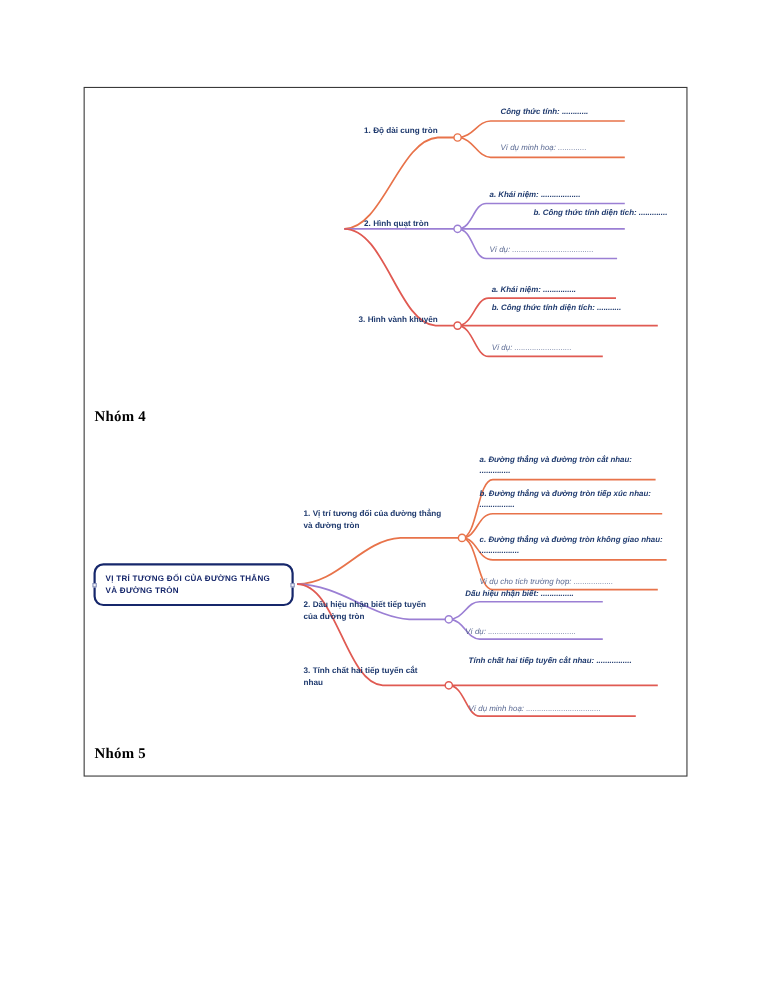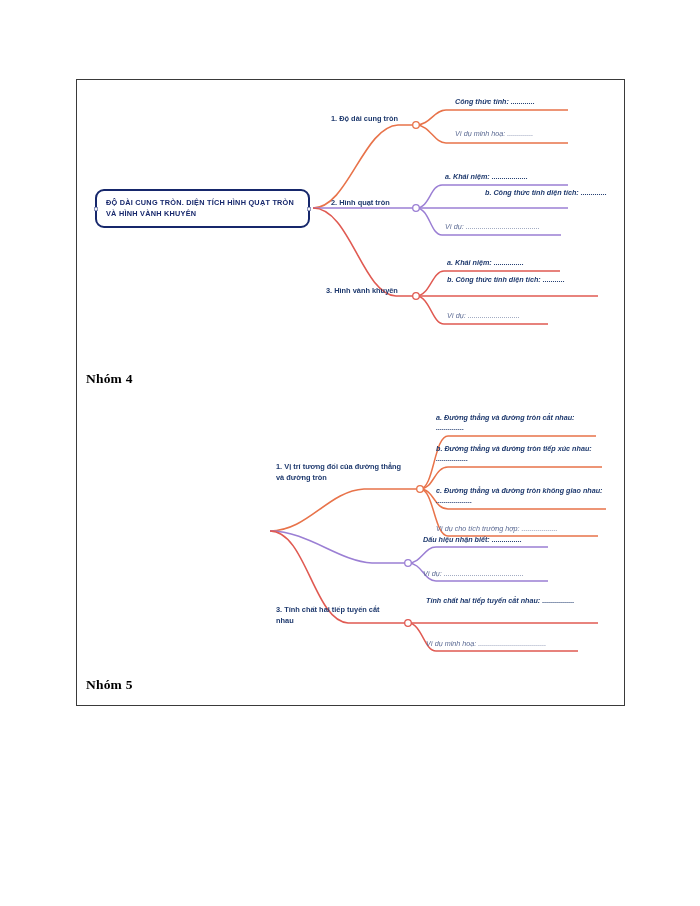--- a/index.html
+++ b/index.html
@@ -112,24 +112,20 @@
       <path d="M338,127 C 352,127 352,154 364,154 L 483,154" fill="none" stroke="#9b7fd4" stroke-width="1.5"></path>
       <circle cx="338" cy="127" r="3.3" fill="#fff" stroke="#9b7fd4" stroke-width="1.3"></circle>
 
       <path d="M235,127 C 272,127 284,213 318,215 L 338,215" fill="none" stroke="#e05a52" stroke-width="1.6"></path>
       <path d="M338,215 C 352,215 354,190 366,190 L 482,190" fill="none" stroke="#e05a52" stroke-width="1.5"></path>
       <path d="M338,215 L 520,215" fill="none" stroke="#e05a52" stroke-width="1.5"></path>
       <path d="M338,215 C 352,215 354,243 366,243 L 470,243" fill="none" stroke="#e05a52" stroke-width="1.5"></path>
       <circle cx="338" cy="215" r="3.3" fill="#fff" stroke="#e05a52" stroke-width="1.3"></circle>
     </svg>
 
-    <div class="center-node" id="c1">ĐỘ DÀI CUNG TRÒN. DIỆN TÍCH HÌNH QUẠT TRÒN VÀ HÌNH VÀNH KHUYÊN
-      <span class="node-pin l"></span>
-      <span class="node-pin r"></span>
-    </div>
 
     <div class="b1" style="left:253px; top:32px;">1. Độ dài cung tròn</div>
     <div class="leaf b" style="left:377px; top:16px; width:150px;">Công thức tính: ............</div>
     <div class="leaf i" style="left:377px; top:48px; width:150px;">Ví dụ minh hoạ: .............</div>
 
     <div class="b1" style="left:253px; top:116px;">2. Hình quạt tròn</div>
     <div class="leaf b" style="left:367px; top:91px; width:155px;">a. Khái niệm: ..................</div>
     <div class="leaf b" style="left:367px; top:107px; width:132px;margin-left:40px;">b. Công thức tính diện tích: .............</div>
     <div class="leaf i" style="left:367px; top:141px; width:160px;">Ví dụ: .....................................</div>
 
@@ -156,27 +152,32 @@
       <path d="M330,170 C 344,170 346,154 358,154 L 470,154" fill="none" stroke="#9b7fd4" stroke-width="1.5"></path>
       <path d="M330,170 C 344,170 346,188 358,188 L 470,188" fill="none" stroke="#9b7fd4" stroke-width="1.5"></path>
       <circle cx="330" cy="170" r="3.3" fill="#fff" stroke="#9b7fd4" stroke-width="1.3"></circle>
 
       <path d="M192,138 C 228,138 236,228 270,230 L 330,230" fill="none" stroke="#e05a52" stroke-width="1.6"></path>
       <path d="M330,230 L 520,230" fill="none" stroke="#e05a52" stroke-width="1.5"></path>
       <path d="M330,230 C 344,230 346,258 358,258 L 500,258" fill="none" stroke="#e05a52" stroke-width="1.5"></path>
       <circle cx="330" cy="230" r="3.3" fill="#fff" stroke="#e05a52" stroke-width="1.3"></circle>
     </svg>
 
+    <div class="center-node" id="c2">VỊ TRÍ TƯƠNG ĐỐI CỦA ĐƯỜNG THẲNG VÀ ĐƯỜNG TRÒN
+      <span class="node-pin l"></span>
+      <span class="node-pin r"></span>
+    </div>
 
     <div class="b1" style="left:198px; top:68px; width:135px;">1. Vị trí tương đối của đường thẳng và đường tròn</div>
     <div class="leaf b" style="left:358px; top:20px; width:160px;">a. Đường thẳng và đường tròn cắt nhau: ..............</div>
     <div class="leaf b" style="left:358px; top:51px; width:162px;">b. Đường thẳng và đường tròn tiếp xúc nhau: ................</div>
     <div class="leaf b" style="left:358px; top:93px; width:168px;">c. Đường thẳng và đường tròn không giao nhau: ..................</div>
     <div class="leaf i" style="left:358px; top:131px; width:175px;">Ví dụ cho tích trường hợp: ..................</div>
 
+    <div class="b1" style="left:198px; top:151px; width:120px;">2. Dấu hiệu nhận biết tiếp tuyến của đường tròn</div>
     <div class="leaf b" style="left:345px; top:142px; width:150px;">Dấu hiệu nhận biết: ...............</div>
     <div class="leaf i" style="left:345px; top:176px; width:150px;">Ví dụ: ........................................</div>
 
     <div class="b1" style="left:198px; top:211px; width:118px;">3. Tính chất hai tiếp tuyến cắt nhau</div>
     <div class="leaf b" style="left:348px; top:203px; width:172px;">Tính chất hai tiếp tuyến cắt nhau: ................</div>
     <div class="leaf i" style="left:348px; top:246px; width:165px;">Ví dụ minh hoạ: ..................................</div>
   </div>
 
   <div class="group-label" id="grp5">Nhóm 5</div>
 

